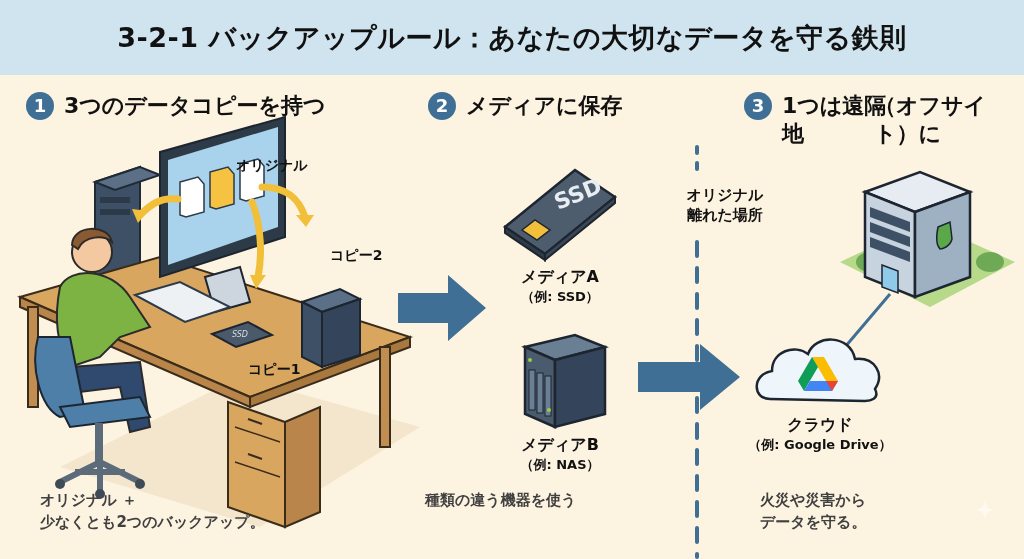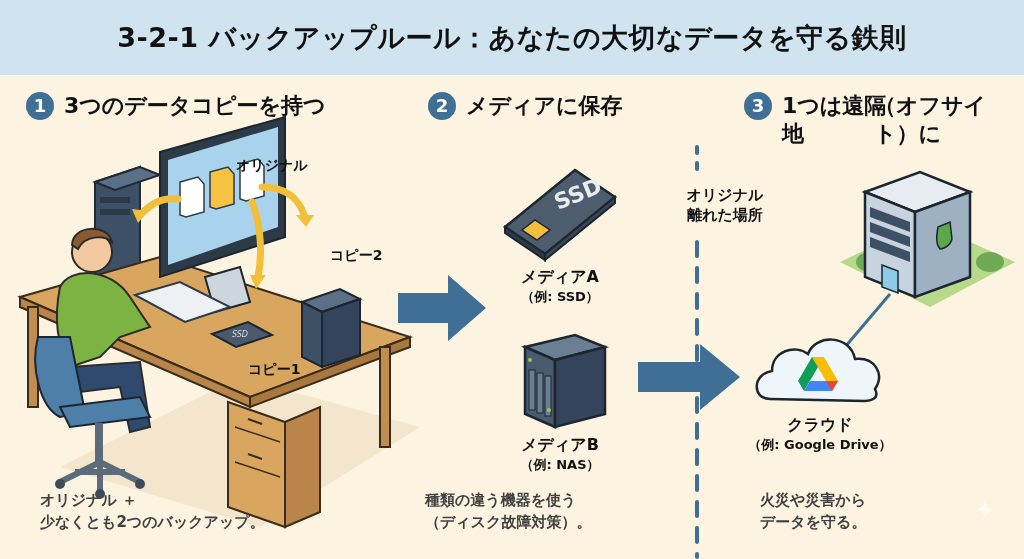--- a/index.html
+++ b/index.html
@@ -153,21 +153,20 @@
     <rect x="22" y="41" width="6" height="40" fill="#6b7f94" stroke="#1c2530"></rect>
     <rect x="30" y="44" width="6" height="40" fill="#6b7f94" stroke="#1c2530"></rect>
     <circle cx="15" cy="28" r="2" fill="#9ccc45"></circle>
     <circle cx="34" cy="78" r="2" fill="#9ccc45"></circle>
   </svg>
   <div class="lbl lbl-md" style="left:495px; top:368px; width:130px;">メディアB</div>
   <div class="lbl lbl-sub" style="left:495px; top:390px; width:130px;">（例: NAS）</div>
 
   <div class="caption" style="left:425px; top:422px; width:260px;">
     <div>種類の違う機器を使う</div>
-    <div>（ディスク故障対策）。</div>
   </div>
 
   <svg class="art" style="left:692px; top:80px;" width="10" height="410" viewBox="0 0 10 410">
     <line x1="5" y1="0" x2="5" y2="30" stroke="#3f6f94" stroke-width="4" stroke-dasharray="6 10" stroke-linecap="round"></line>
     <line x1="5" y1="95" x2="5" y2="410" stroke="#3f6f94" stroke-width="4" stroke-dasharray="14 12" stroke-linecap="round"></line>
   </svg>
   <div class="lbl lbl-md" style="left:660px; top:118px; width:130px; font-size:15px;">
     <div>オリジナル</div>
     <div>離れた場所</div>
   </div>

